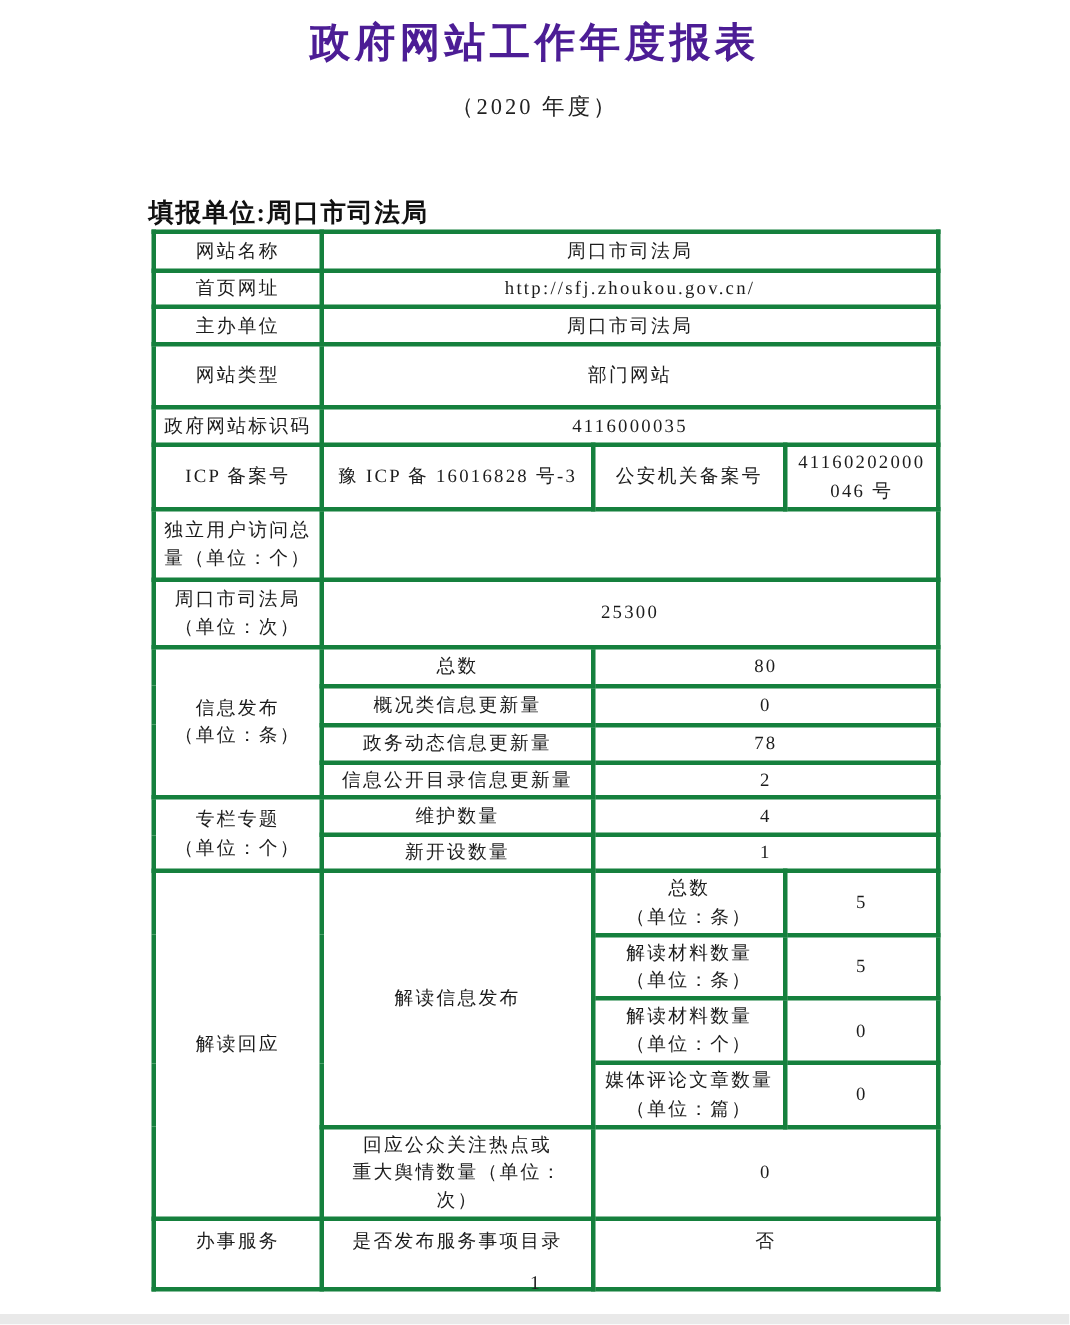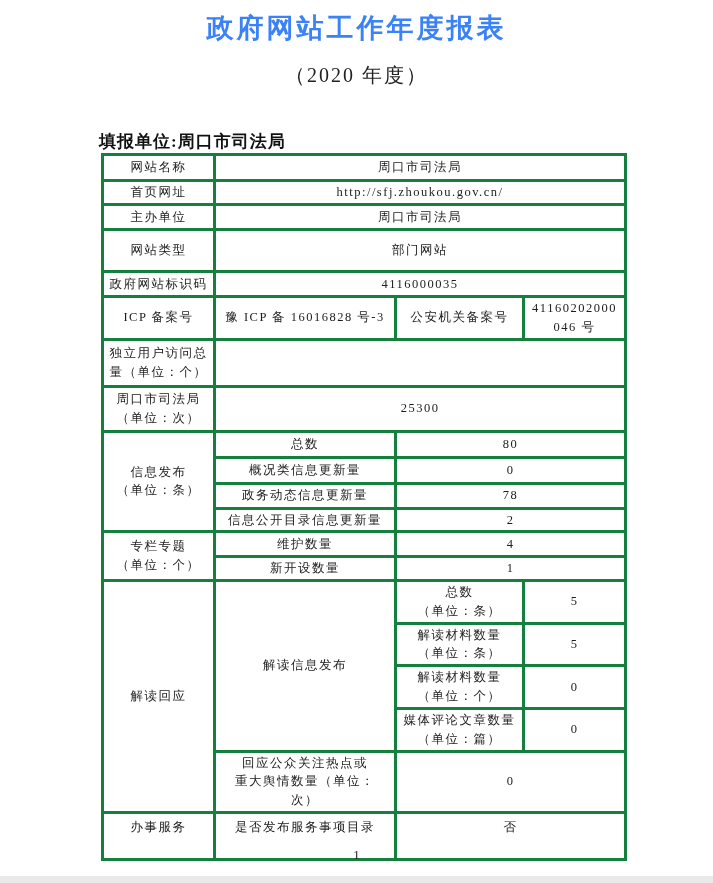--- a/index.html
+++ b/index.html
@@ -9,26 +9,26 @@
     position: relative;
     overflow: hidden;
     font-family: "Liberation Serif", "DejaVu Serif", serif;
     color: #1c1c1c;
   }
   .doc-title {
     position: absolute; top: 10px; left: 0; width: 713px;
     text-align: center;
     font-family: "Liberation Sans", "DejaVu Sans", sans-serif;
     font-size: 27px; font-weight: 700; letter-spacing: 3px;
-    color: #3b82f6;
+    color: #4c1d95;
   }
   .doc-subtitle {
     position: absolute; top: 62px; left: 0; width: 713px;
     text-align: center;
-    font-size: 20px; letter-spacing: 2px;
+    font-size: 15px; letter-spacing: 2px;
     color: #222;
   }
   .reporting-unit {
     position: absolute; top: 130px; left: 99px;
     font-size: 17px; font-weight: 700; letter-spacing: 1px;
     color: #111;
   }
   table.report {
     position: absolute; top: 153px; left: 101px;
     width: 523px;

